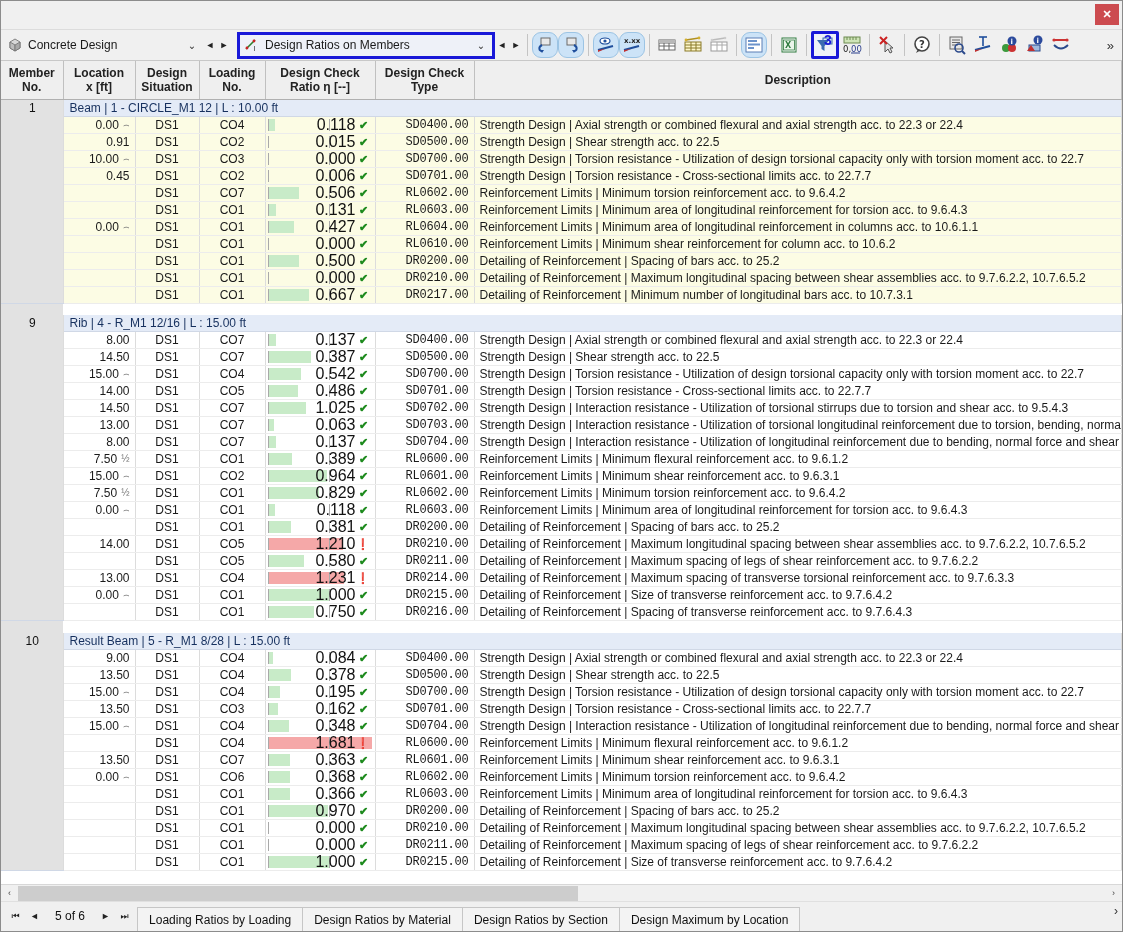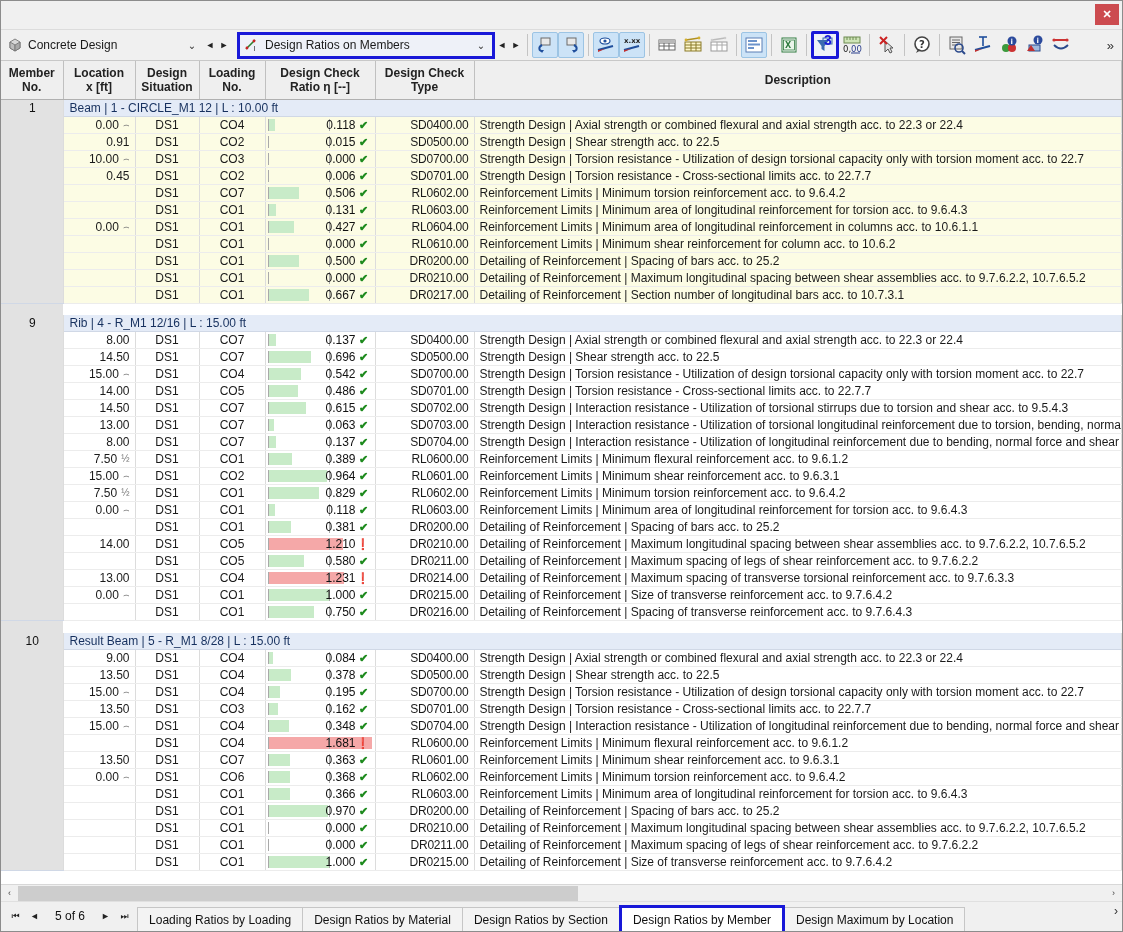--- a/index.html
+++ b/index.html
@@ -104,21 +104,21 @@
   }
   .sep { width: 1px; height: 22px; background: #c4c4c4; margin: 0 4px; }
 
   .tbtn {
     width: 26px; height: 26px;
     display: flex; align-items: center; justify-content: center;
     cursor: pointer; border: 1px solid transparent;
     border-radius: 2px;
     flex-shrink: 0;
   }
-  .tbtn.sel { background: #cce3f7; border-color: #9cc4e4; }
+  .tbtn.sel { background: #cce3f7; border-color: #9cc4e4; border-radius: 9px; }
   .tbtn.boxed {
     border: 3px solid #1818d8; background: #eef1f8;
     width: 28px; height: 28px;
   }
   .overflow {
     margin-left: auto; padding: 0 6px; font-size: 13px; color: #333;
     cursor: pointer;
   }
 
   
@@ -155,21 +155,21 @@
   .c-loc     { width: 72px; }
   .c-dsit    { width: 64px; }
   .c-load    { width: 66px; }
   .c-ratio   { width: 110px; }
   .c-type    { width: 99px; }
   .c-desc    { width: auto; }
 
   td.num { text-align: right; font-family: "Liberation Sans", sans-serif; }
   td.ctr { text-align: center; }
   td.mono {
-    font-family: Liberation Sans, sans-serif;
+    font-family: Liberation Mono, monospace;
     font-size: 11.5px;
     text-align: right;
     letter-spacing: -0.2px;
   }
   td.memcell {
     background: #e2e2e2;
     text-align: center;
     border-right: 1px solid #c6c6c6;
     vertical-align: top;
     color: #111;
@@ -203,21 +203,21 @@
     position: absolute; left: 0; top: 0; height: 12px;
   }
   .bar.ok   { background: #c8ebc8; }
   .bar.fail { background: #f5a8a8; }
   .tick {
     position: absolute; top: 0; width: 1px; height: 12px; background: #a9a9a9;
   }
   .ratio-val {
     position: absolute; right: 19px; top: 0;
     line-height: 16px; text-align: right;
-    font-size: 12px; color: #111;
+    font-size: 16px; color: #111;
   }
   .ratio-icon {
     position: absolute; right: 4px; top: 0;
     width: 14px; line-height: 16px; text-align: center;
     font-size: 11px; font-weight: bold;
   }
   .ratio-icon.ok   { color: #1d8a1d; }
   .ratio-icon.fail { color: #cc1010; }
 
   .loc-flag {
@@ -734,21 +734,21 @@
                 <div class="bar-area">
                   <div class="bar ok" style="width:41.4px"></div>
                   <div class="tick" style="left:0px"></div>
                   <div class="tick" style="left:61px"></div>
                 </div>
                 <span class="ratio-val">0.667</span>
                 <span class="ratio-icon ok">✔</span>
               </div>
             </td>
             <td class="mono">DR0217.00</td>
-            <td>Detailing of Reinforcement | Section number of longitudinal bars acc. to 10.7.3.1</td>
+            <td>Detailing of Reinforcement | Minimum number of longitudinal bars acc. to 10.7.3.1</td>
           </tr>
           <tr class="spacer">
             <td class="memcell"></td>
             <td colspan="6"></td>
           </tr>
           <tr class="grouprow">
             <td class="memcell" rowspan="18">9</td>
             <td colspan="6">Rib | 4 - R_M1 12/16 | L : 15.00 ft</td>
           </tr>
           <tr class="white">
@@ -773,21 +773,21 @@
             <td class="num">14.50</td>
             <td class="ctr">DS1</td>
             <td class="ctr">CO7</td>
             <td class="ratiocell">
               <div class="ratio-inner">
                 <div class="bar-area">
                   <div class="bar ok" style="width:43.2px"></div>
                   <div class="tick" style="left:0px"></div>
                   <div class="tick" style="left:61px"></div>
                 </div>
-                <span class="ratio-val">0.696</span>
+                <span class="ratio-val">0.387</span>
                 <span class="ratio-icon ok">✔</span>
               </div>
             </td>
             <td class="mono">SD0500.00</td>
             <td>Strength Design | Shear strength acc. to 22.5</td>
           </tr>
           <tr class="white">
             <td class="num">15.00<span class="loc-flag">⌢</span></td>
             <td class="ctr">DS1</td>
             <td class="ctr">CO4</td>
@@ -827,21 +827,21 @@
             <td class="num">14.50</td>
             <td class="ctr">DS1</td>
             <td class="ctr">CO7</td>
             <td class="ratiocell">
               <div class="ratio-inner">
                 <div class="bar-area">
                   <div class="bar ok" style="width:38.1px"></div>
                   <div class="tick" style="left:0px"></div>
                   <div class="tick" style="left:61px"></div>
                 </div>
-                <span class="ratio-val">0.615</span>
+                <span class="ratio-val">1.025</span>
                 <span class="ratio-icon ok">✔</span>
               </div>
             </td>
             <td class="mono">SD0702.00</td>
             <td>Strength Design | Interaction resistance - Utilization of torsional stirrups due to torsion and shear acc. to 9.5.4.3</td>
           </tr>
           <tr class="white">
             <td class="num">13.00</td>
             <td class="ctr">DS1</td>
             <td class="ctr">CO7</td>
@@ -1321,23 +1321,20 @@
     <div class="tabs" id="tabs">
         <div class="tab">
           <span>Loading Ratios by Loading</span>
         </div>
         <div class="tab">
           <span>Design Ratios by Material</span>
         </div>
         <div class="tab">
           <span>Design Ratios by Section</span>
         </div>
-        <div class="tab active">
-          <span>Design Ratios by Member</span>
-        </div>
         <div class="tab">
           <span>Design Maximum by Location</span>
         </div>
       </div>
     <div class="tab-scroll-right">›</div>
   </div>
 
 </div>
 
 </body></html>

